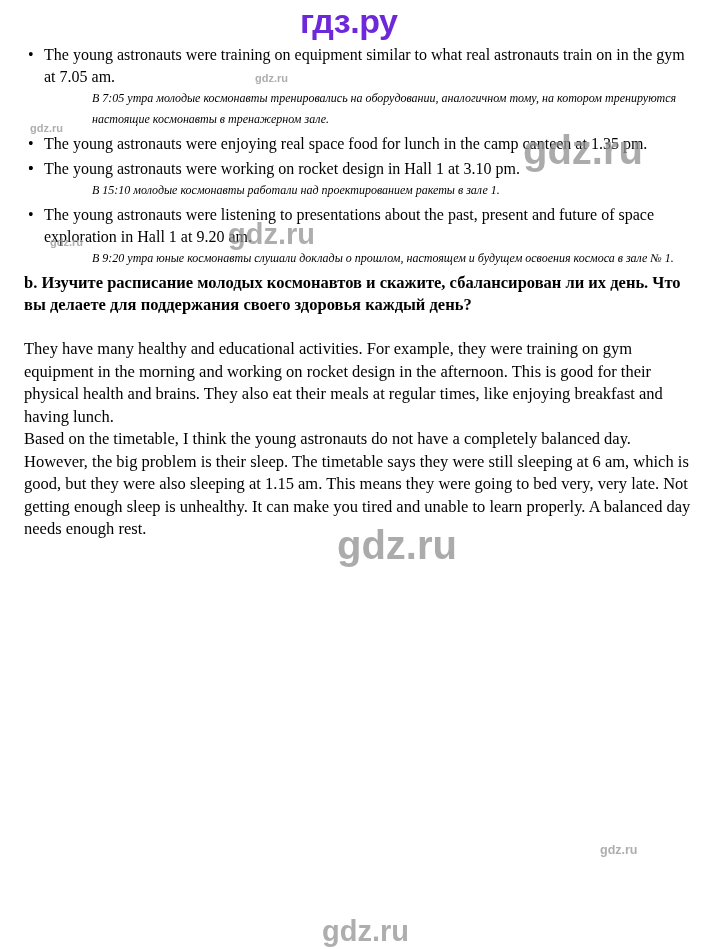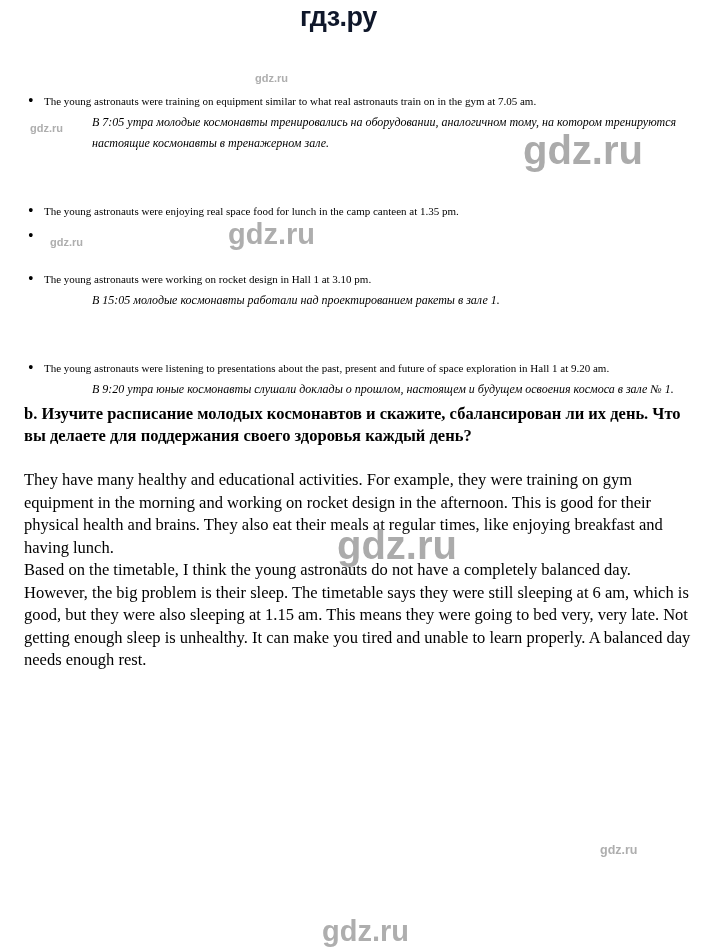--- a/index.html
+++ b/index.html
@@ -18,24 +18,24 @@
   .page {
     position: relative;
     width: 720px;
     height: 949px;
   }
   .site-logo {
     position: absolute;
     top: 2px;
     left: 300px;
     font-family: "Liberation Sans", sans-serif;
-    font-size: 27px;
+    font-size: 34px;
     font-weight: bold;
     letter-spacing: -0.5px;
-    color: #0f172a;
+    color: #6d28d9;
   }
   .content {
     position: absolute;
     top: 44px;
     left: 22px;
     width: 676px;
   }
   ul.bullets {
     list-style: none;
     margin: 0;
@@ -48,24 +48,23 @@
   }
   ul.bullets > li::before {
     content: "•";
     position: absolute;
     left: 6px;
     top: 0px;
     font-size: 16px;
     line-height: 22px;
   }
   .en {
-    font-size: 11px;
+    font-size: 16px;
     line-height: 22px;
     font-family: "Liberation Serif", serif;
-    margin-top: 46px;
   }
   .ru {
     font-size: 12px;
     line-height: 21px;
     font-style: italic;
     font-family: "Liberation Serif", serif;
     margin-left: 48px;
   }
   .task-b {
     font-family: "Liberation Serif", serif;
@@ -129,21 +128,21 @@
         <div class="en">The young astronauts were training on equipment similar to what real astronauts train on in the gym at 7.05 am.</div>
         <div class="ru">В 7:05 утра молодые космонавты тренировались на оборудовании, аналогичном тому, на котором тренируются настоящие космонавты в тренажерном зале.</div>
       </li>
       <li>
         <div class="en">The young astronauts were enjoying real space food for lunch in the camp canteen at 1.35 pm.</div>
       </li>
       <li>
       </li>
       <li>
         <div class="en">The young astronauts were working on rocket design in Hall 1 at 3.10 pm.</div>
-        <div class="ru">В 15:05 молодые космонавты работали над проектированием ракеты в зале 1.</div>
+        <div class="ru">В 15:10 молодые космонавты работали над проектированием ракеты в зале 1.</div>
       </li>
       <li>
         <div class="en">The young astronauts were listening to presentations about the past, present and future of space exploration in Hall 1 at 9.20 am.</div>
         <div class="ru">В 9:20 утра юные космонавты слушали доклады о прошлом, настоящем и будущем освоения космоса в зале № 1.</div>
       </li>
     </ul>
 
     <div class="task-b">b. Изучите расписание молодых космонавтов и скажите, сбалансирован ли их день. Что вы делаете для поддержания своего здоровья каждый день?</div>
 
     <div class="answer">

